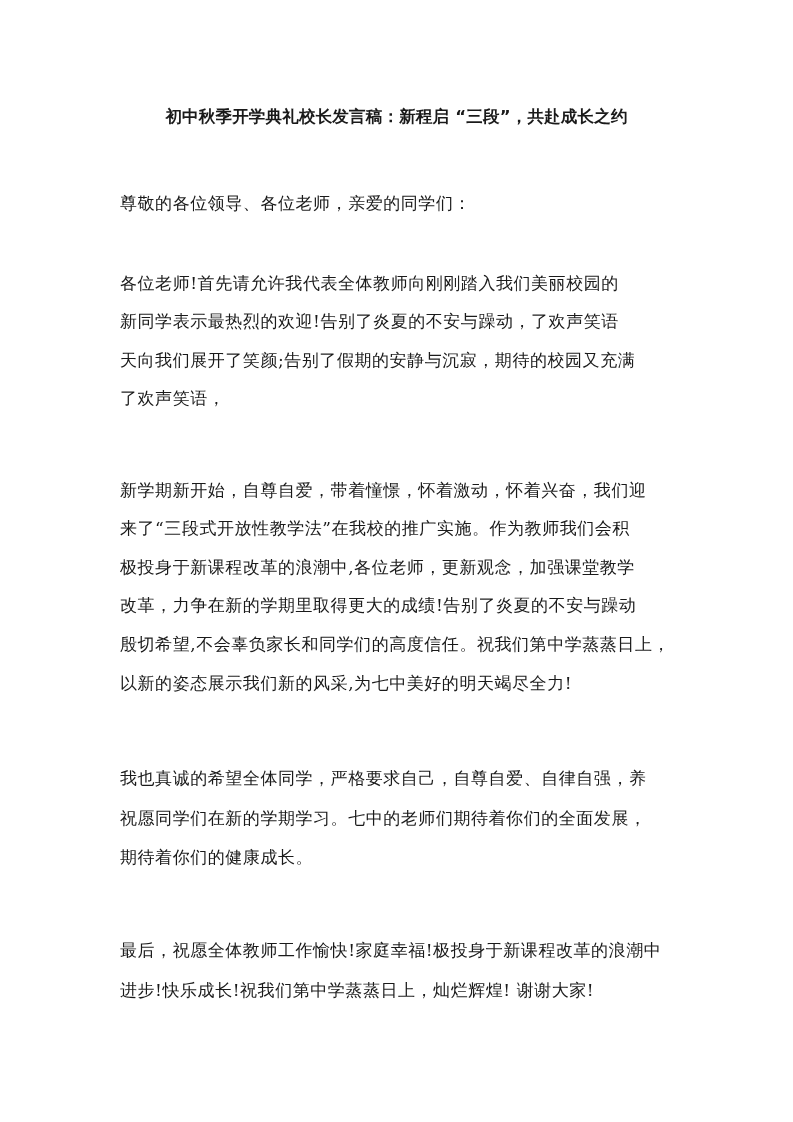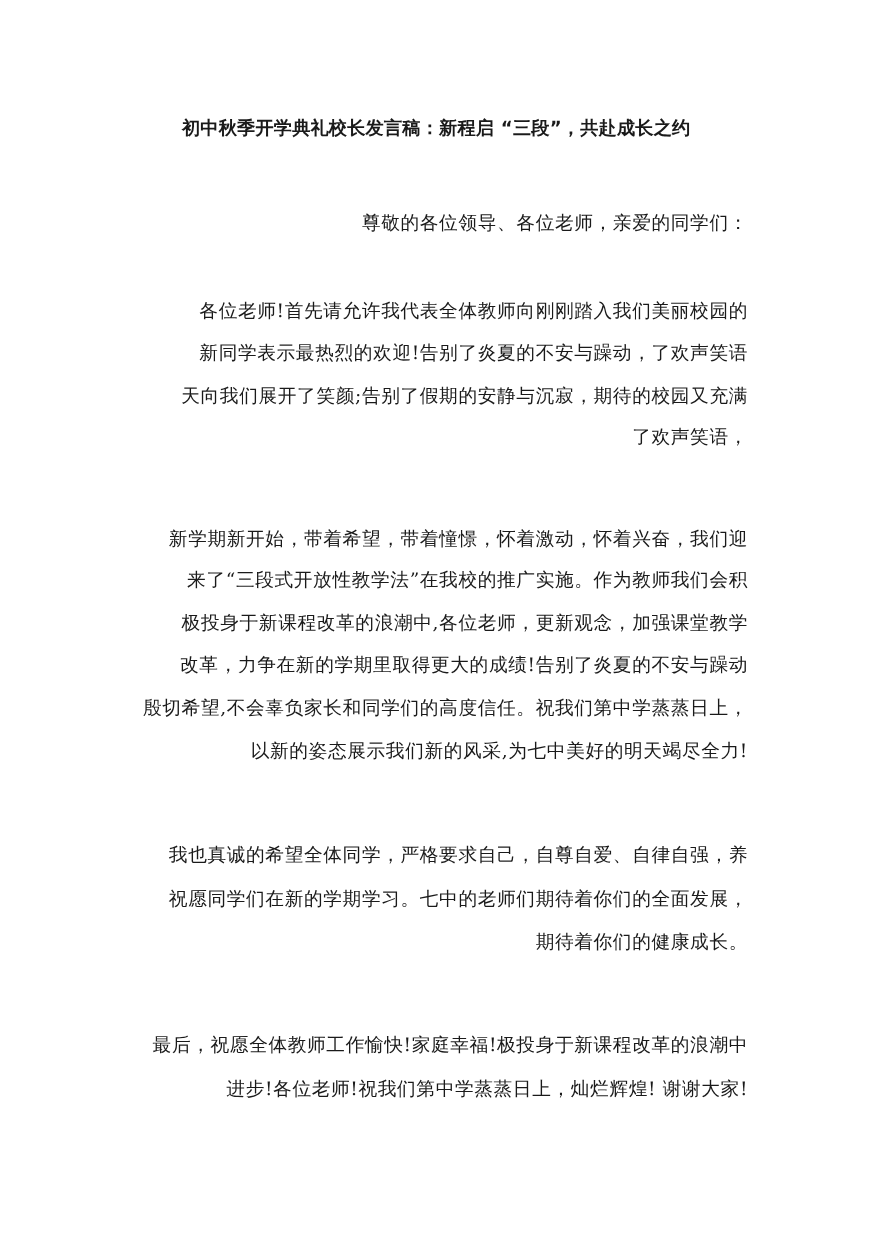--- a/index.html
+++ b/index.html
@@ -36,50 +36,49 @@
       font-family: "DejaVu Sans", "Liberation Sans", sans-serif;
     }
     .line {
       position: absolute;
       left: 120px;
       width: 560px;
       font-size: 17px;
       line-height: 24px;
       white-space: nowrap;
       letter-spacing: 0.55px;
-      text-align: right;
     }
   </style>
 </head>
 <body>
 
 <div class="page">
   <div class="title">初中秋季开学典礼校长发言稿：新程启 “三段”，共赴成长之约</div>
 
   <div class="line" style="top:191px">尊敬的各位领导、各位老师，亲爱的同学们：</div>
 
   <div>
     <div class="line" style="top:271px">各位老师!首先请允许我代表全体教师向刚刚踏入我们美丽校园的</div>
     <div class="line" style="top:309px">新同学表示最热烈的欢迎!告别了炎夏的不安与躁动，了欢声笑语</div>
     <div class="line" style="top:348px">天向我们展开了笑颜;告别了假期的安静与沉寂，期待的校园又充满</div>
     <div class="line" style="top:386px">了欢声笑语，</div>
   </div>
 
   <div>
-    <div class="line" style="top:478px">新学期新开始，带着希望，带着憧憬，怀着激动，怀着兴奋，我们迎</div>
+    <div class="line" style="top:478px">新学期新开始，自尊自爱，带着憧憬，怀着激动，怀着兴奋，我们迎</div>
     <div class="line" style="top:516px">来了“三段式开放性教学法”在我校的推广实施。作为教师我们会积</div>
     <div class="line" style="top:555px">极投身于新课程改革的浪潮中,各位老师，更新观念，加强课堂教学</div>
     <div class="line" style="top:593px">改革，力争在新的学期里取得更大的成绩!告别了炎夏的不安与躁动</div>
     <div class="line" style="top:632px">殷切希望,不会辜负家长和同学们的高度信任。祝我们第中学蒸蒸日上，</div>
     <div class="line" style="top:671px">以新的姿态展示我们新的风采,为七中美好的明天竭尽全力!</div>
   </div>
 
   <div>
     <div class="line" style="top:766px">我也真诚的希望全体同学，严格要求自己，自尊自爱、自律自强，养</div>
     <div class="line" style="top:806px">祝愿同学们在新的学期学习。七中的老师们期待着你们的全面发展，</div>
     <div class="line" style="top:845px">期待着你们的健康成长。</div>
   </div>
 
   <div>
     <div class="line" style="top:938px">最后，祝愿全体教师工作愉快!家庭幸福!极投身于新课程改革的浪潮中</div>
-    <div class="line" style="top:978px">进步!各位老师!祝我们第中学蒸蒸日上，灿烂辉煌! 谢谢大家!</div>
+    <div class="line" style="top:978px">进步!快乐成长!祝我们第中学蒸蒸日上，灿烂辉煌! 谢谢大家!</div>
   </div>
 </div>
 
 </body></html>

